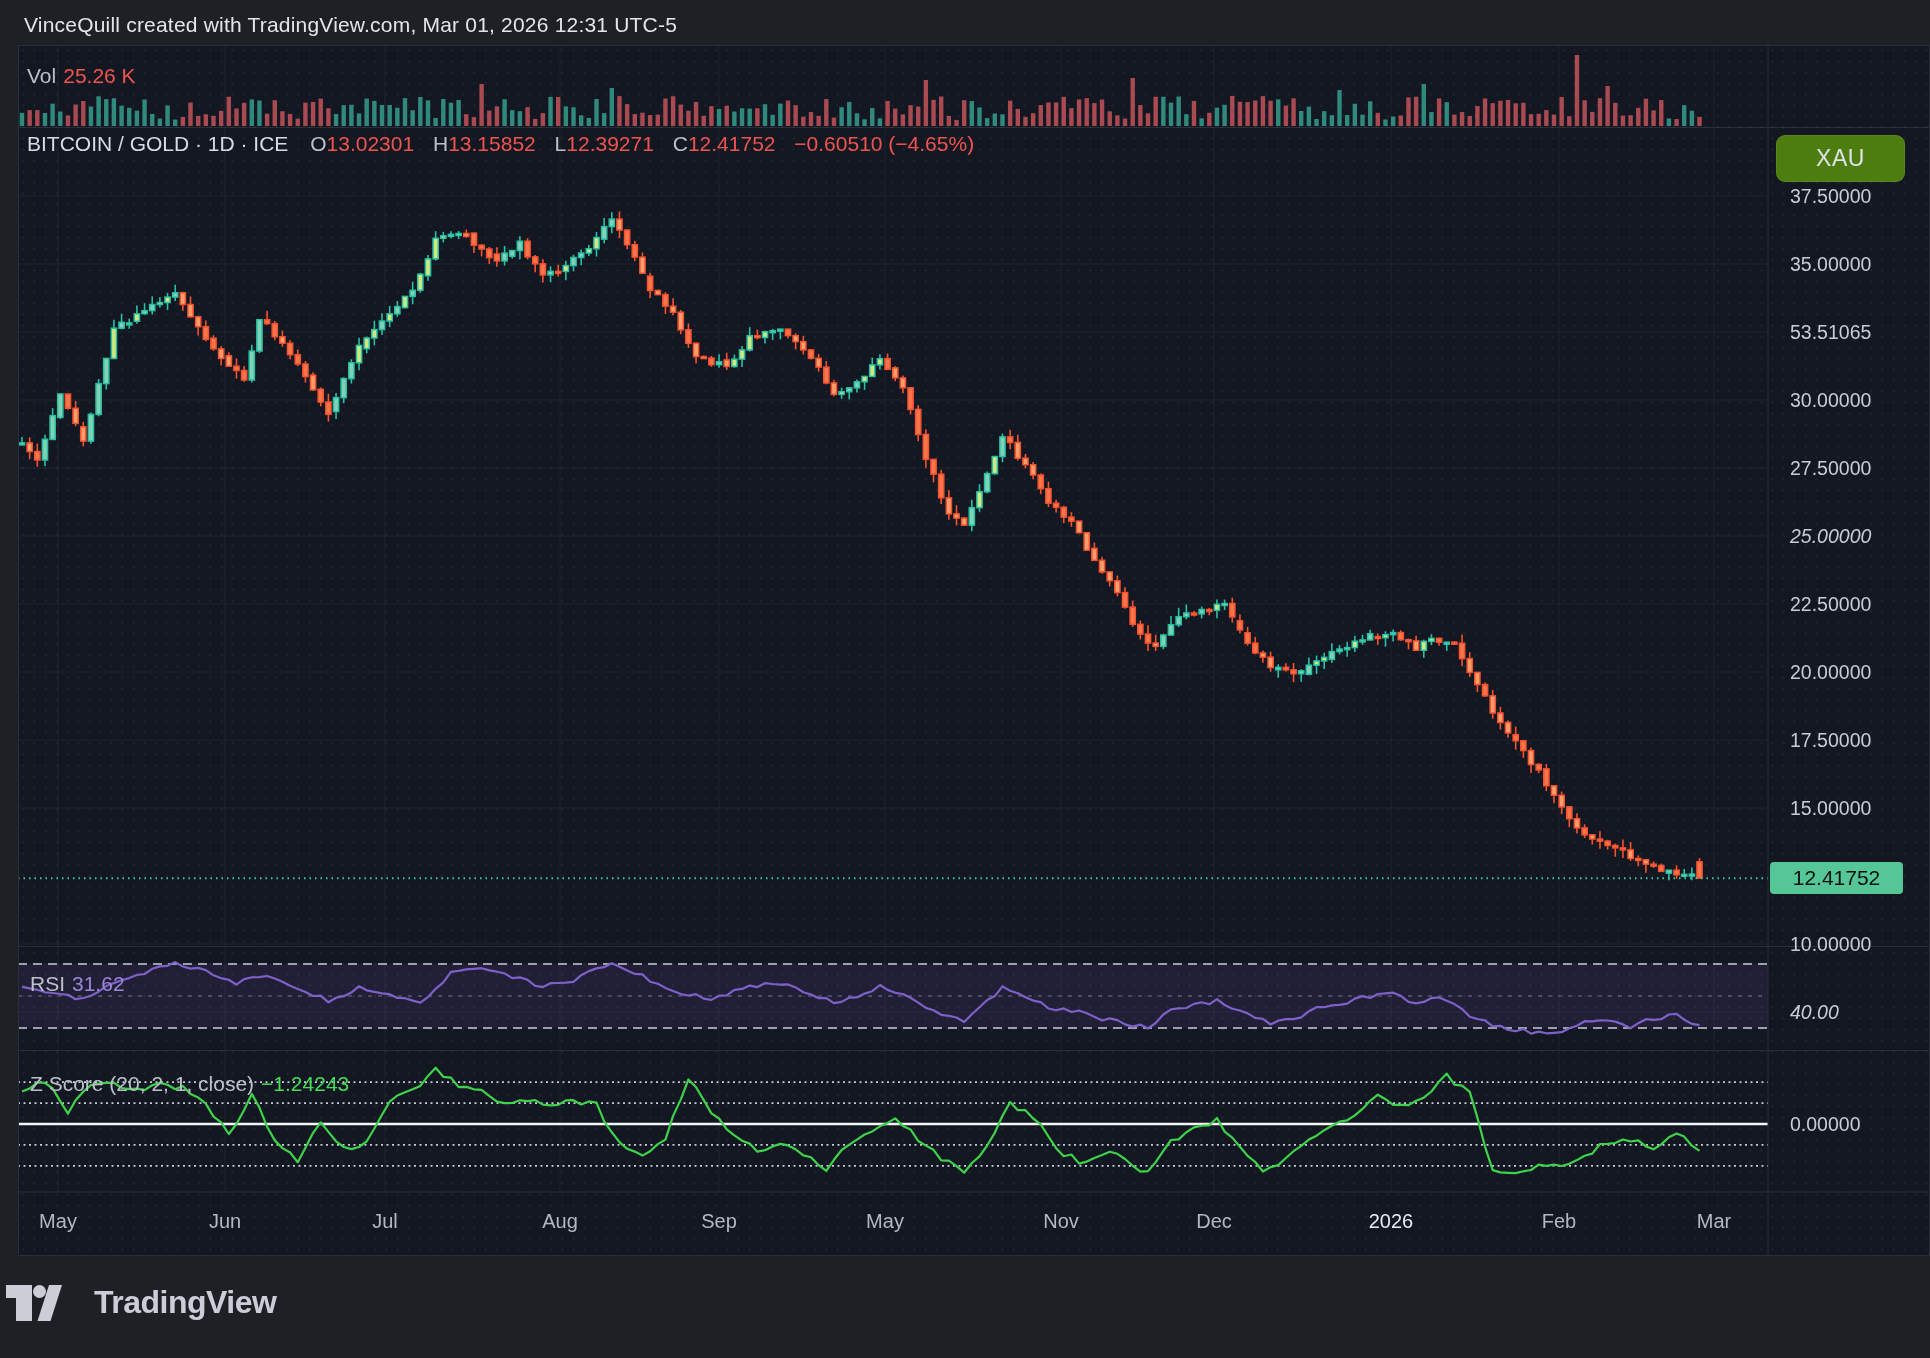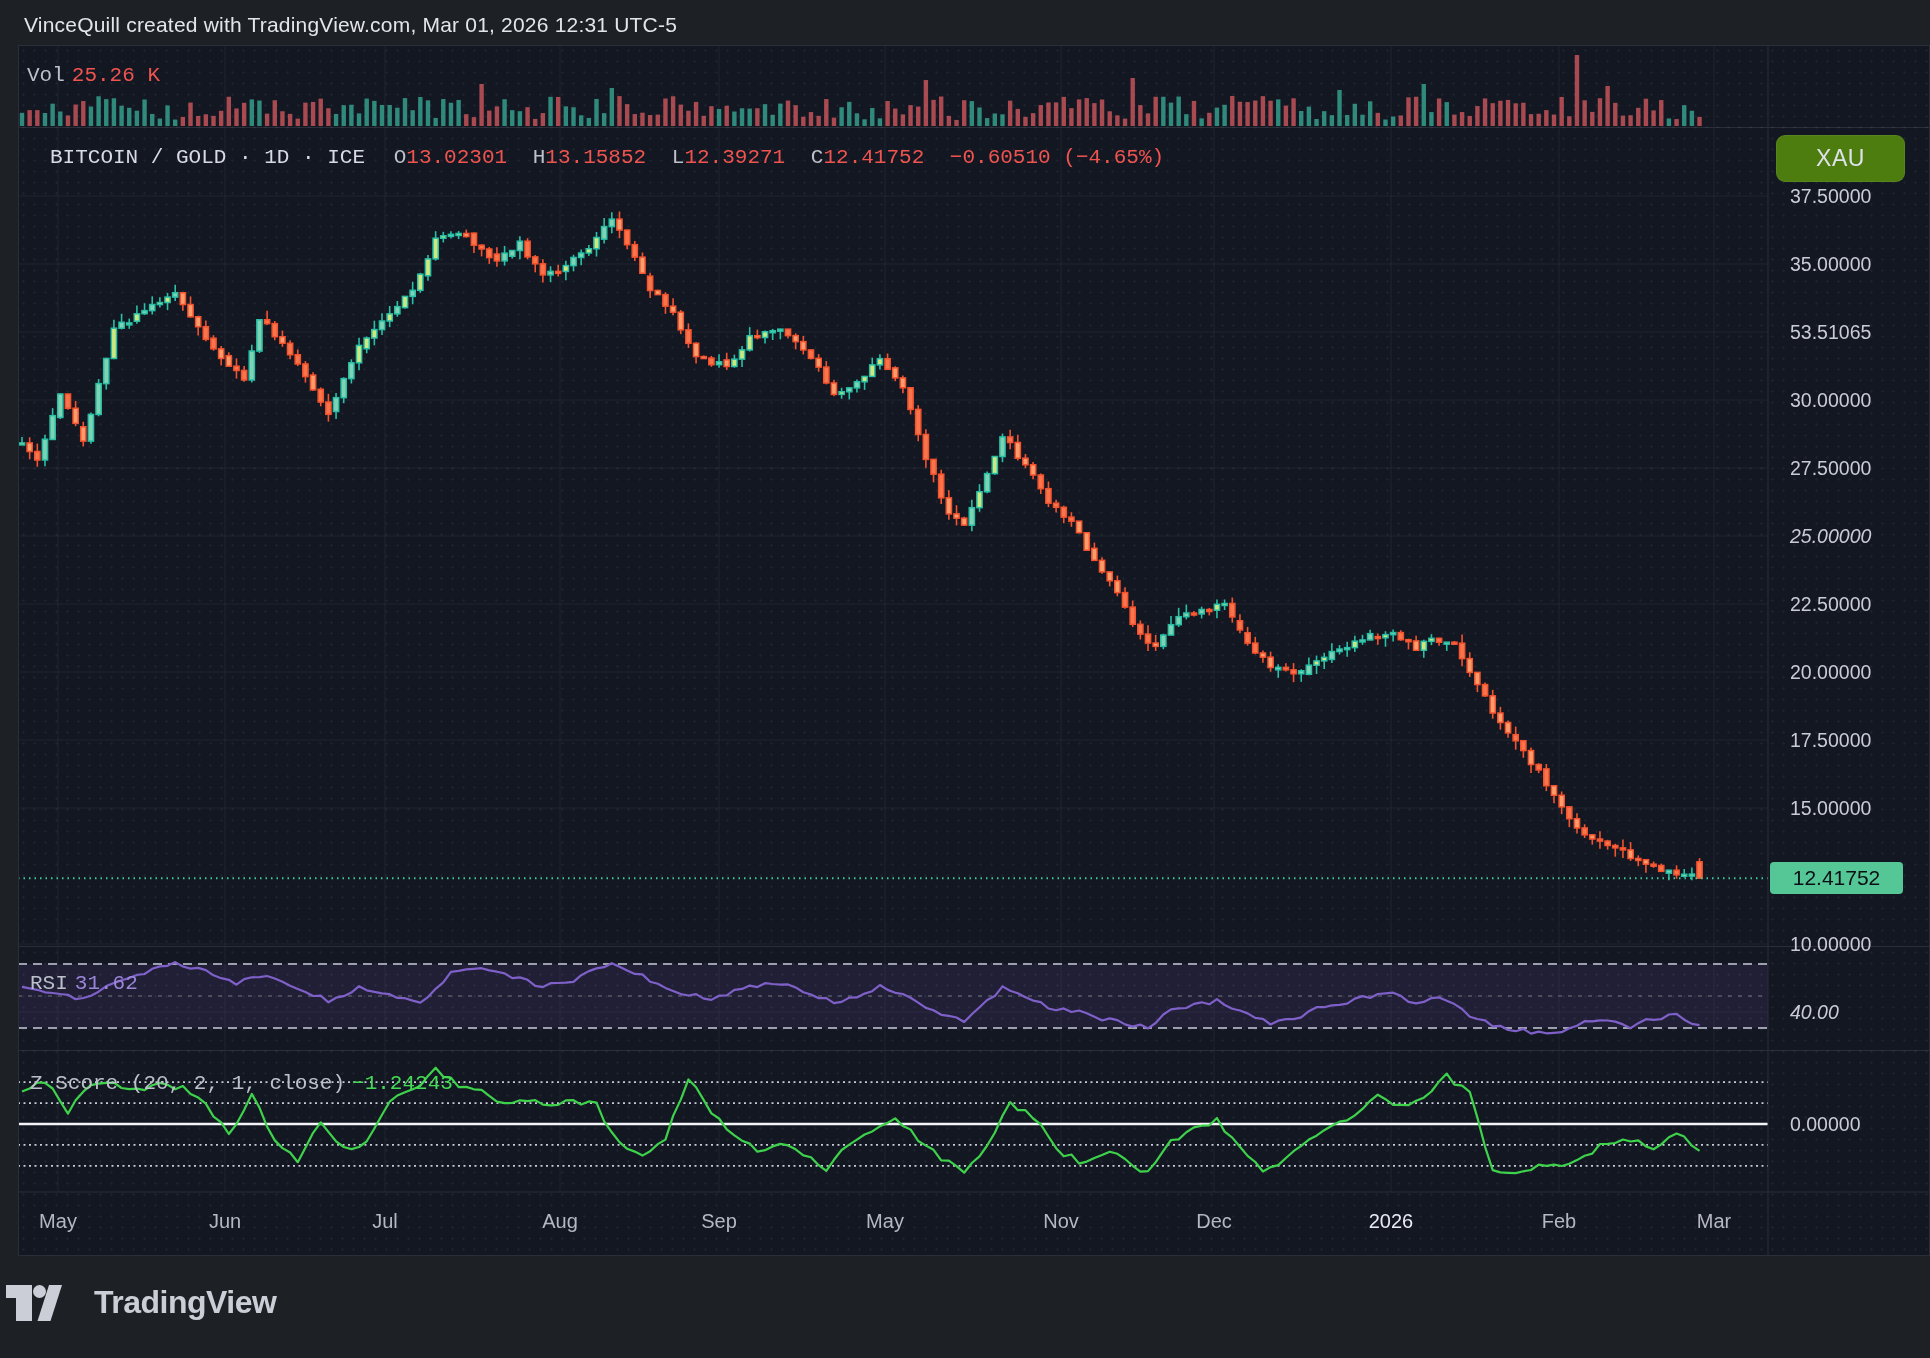--- a/index.html
+++ b/index.html
@@ -12,21 +12,21 @@
   }
   .header-bar { position:absolute; left:24px; top:10px; height:30px;
     font-size:21px; color:#e3e5ea; letter-spacing:.2px; line-height:30px; }
   .chart-frame { position:absolute; left:18px; top:45px; width:1912px; height:1211px;
     background:#131722; }
   .dots-overlay { position:absolute; left:18px; top:45px; width:1912px; height:1211px;
     background-image:radial-gradient(rgba(165,175,205,0.07) 1px, transparent 1.3px);
     background-size:11px 11px; pointer-events:none; z-index:3; }
   svg.chart-svg { position:absolute; left:18px; top:45px; z-index:2; }
 
-  .legend { position:absolute; z-index:6; font-size:21px; white-space:nowrap; cursor:default;font-family:Liberation Mono, monospace; }
+  .legend { position:absolute; z-index:6; font-size:21px; white-space:nowrap; cursor:default; }
   .legend .sym { color:#d8dbe3; }
   .legend .lbl { color:#bcc0ca; }
   .legend .red { color:#f0544f; }
   .legend .purple { color:#9b86d8; }
   .legend .green { color:#45db55; }
   .legend span { margin-right:7px; }
 
   .axis-label { position:absolute; left:1790px; z-index:5; font-size:19.5px; color:#c9ccd6;
     height:22px; line-height:22px; white-space:nowrap;text-align:center; }
   .xau-badge { position:absolute; left:1776px; top:135px; width:129px; height:47px; z-index:6;
@@ -755,21 +755,21 @@
     <line x1="1768" y1="45" x2="1768" y2="1256" stroke="#2a2e39" stroke-width="1"></line>
     <rect x="18.5" y="45.5" width="1911" height="1210" fill="none" stroke="#2a2e39" stroke-width="1"></rect>
   </svg>
 
 <div class="dots-overlay"></div>
 
 <div class="legend" style="left:27px; top:64px;">
   <span class="lbl">Vol</span><span class="red">25.26 K</span>
 </div>
 
-<div class="legend" style="left:27px; top:146px;margin-left:23px;">
+<div class="legend" style="left:27px; top:132px;">
   <span class="sym" style="margin-right:16px;">BITCOIN / GOLD · 1D · ICE</span>
   <span class="lbl" style="margin-right:0;">O</span><span class="red" style="margin-right:13px;">13.02301</span>
   <span class="lbl" style="margin-right:0;">H</span><span class="red" style="margin-right:13px;">13.15852</span>
   <span class="lbl" style="margin-right:0;">L</span><span class="red" style="margin-right:13px;">12.39271</span>
   <span class="lbl" style="margin-right:0;">C</span><span class="red" style="margin-right:13px;">12.41752</span>
   <span class="red">−0.60510 (−4.65%)</span>
 </div>
 
 <div class="legend" style="left:30px; top:972px;">
   <span class="lbl">RSI</span><span class="purple">31.62</span>

